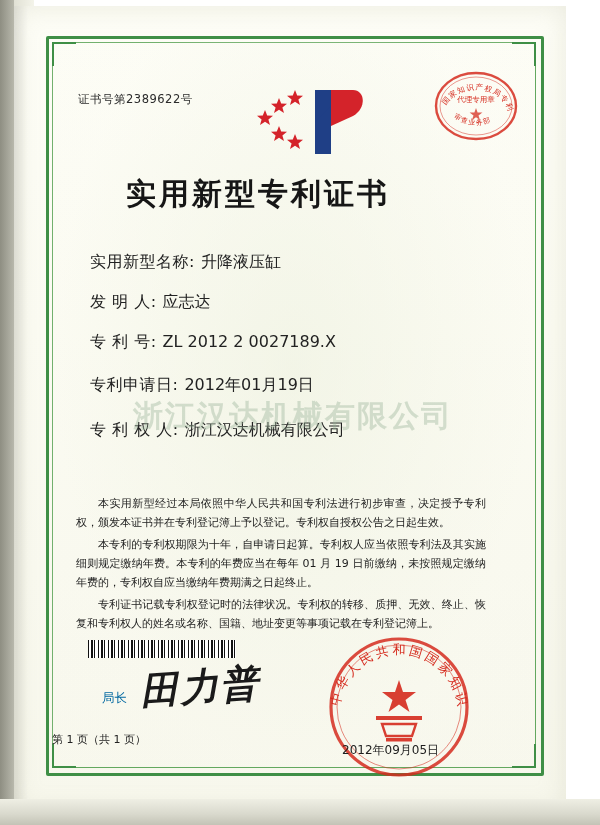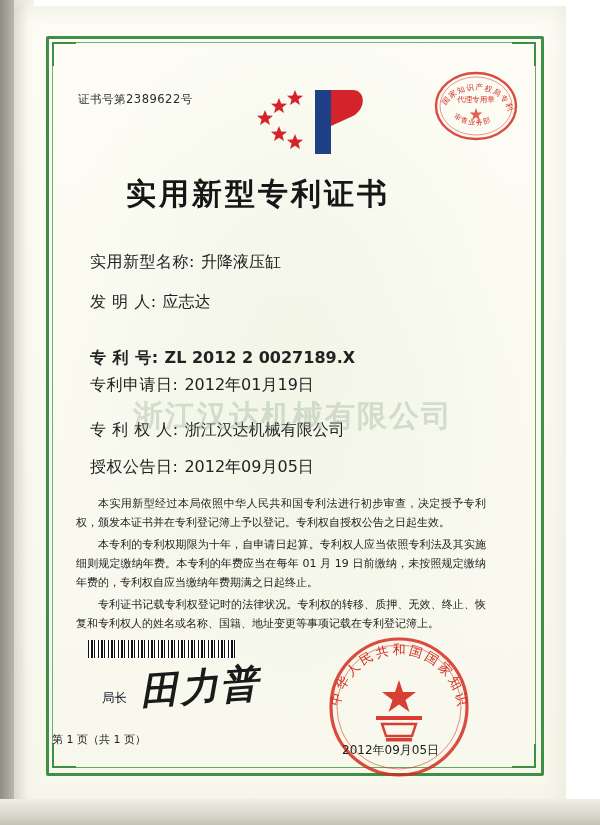--- a/index.html
+++ b/index.html
@@ -139,21 +139,21 @@
     white-space: nowrap;
   }
   .field .lab {
     letter-spacing: 0.5px;
   }
   .field .val {
     margin-left: 6px;
   }
   .f1 { top: 210px; }
   .f2 { top: 250px; }
-  .f3 { top: 306px; font-weight: bold; }
+  .f3 { top: 290px; }
   .f4 { top: 333px; }
   .f5 { top: 378px; text-align: right; }
   .f6 { top: 415px; }
 
   .watermark {
     position: absolute;
     left: 0;
     top: 354px;
     width: 482px;
     text-align: center;
@@ -188,21 +188,21 @@
     background: repeating-linear-gradient(90deg,
       #111 0px, #111 1px, #fff 1px, #fff 3px,
       #111 3px, #111 5px, #fff 5px, #fff 6px,
       #111 6px, #111 7px, #fff 7px, #fff 10px);
   }
   .director {
     position: absolute;
     left: 50px;
     top: 648px;
     font-size: 12.5px;
-    color: #0f172a;
+    color: #0369a1;
     font-family: "DejaVu Sans", sans-serif;
   }
   .signature {
     position: absolute;
     left: 88px;
     top: 620px;
     font-size: 38px;
     color: #1a1a1a;
     font-family: "DejaVu Serif", serif;
     font-style: italic;
@@ -312,23 +312,20 @@
     </div>
     <div class="field f3">
       <span class="lab">专  利  号:</span><span class="val">ZL 2012 2 0027189.X</span>
     </div>
     <div class="field f4">
       <span class="lab">专利申请日:</span><span class="val">2012年01月19日</span>
     </div>
     <div class="field f5">
       <span class="lab">专 利 权 人:</span><span class="val">浙江汉达机械有限公司</span>
     </div>
-    <div class="field f6">
-      <span class="lab">授权公告日:</span><span class="val">2012年09月05日</span>
-    </div>
 
     <div class="watermark">浙江汉达机械有限公司</div>
 
     <div class="body-text">
       <p>本实用新型经过本局依照中华人民共和国专利法进行初步审查，决定授予专利权，颁发本证书并在专利登记簿上予以登记。专利权自授权公告之日起生效。</p>
       <p>本专利的专利权期限为十年，自申请日起算。专利权人应当依照专利法及其实施细则规定缴纳年费。本专利的年费应当在每年 01 月 19 日前缴纳，未按照规定缴纳年费的，专利权自应当缴纳年费期满之日起终止。</p>
       <p>专利证书记载专利权登记时的法律状况。专利权的转移、质押、无效、终止、恢复和专利权人的姓名或名称、国籍、地址变更等事项记载在专利登记簿上。</p>
     </div>
 
     <div class="barcode"></div>

